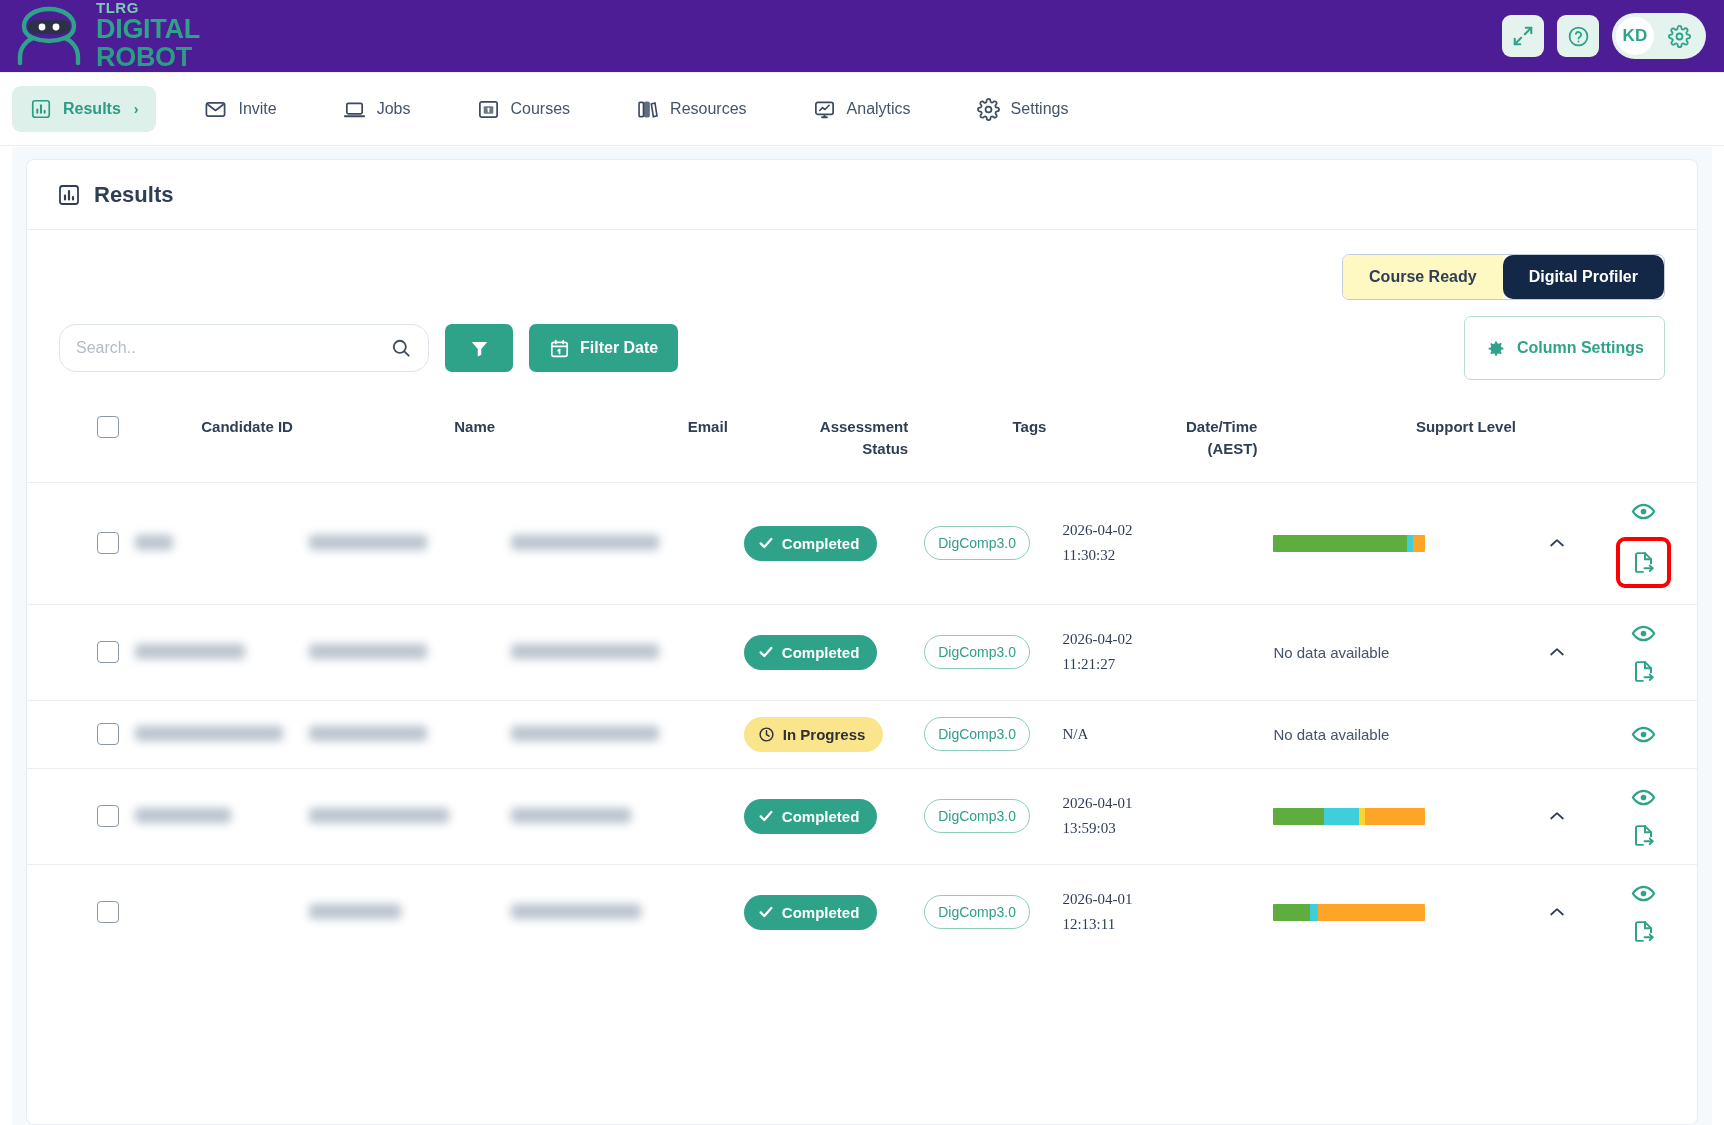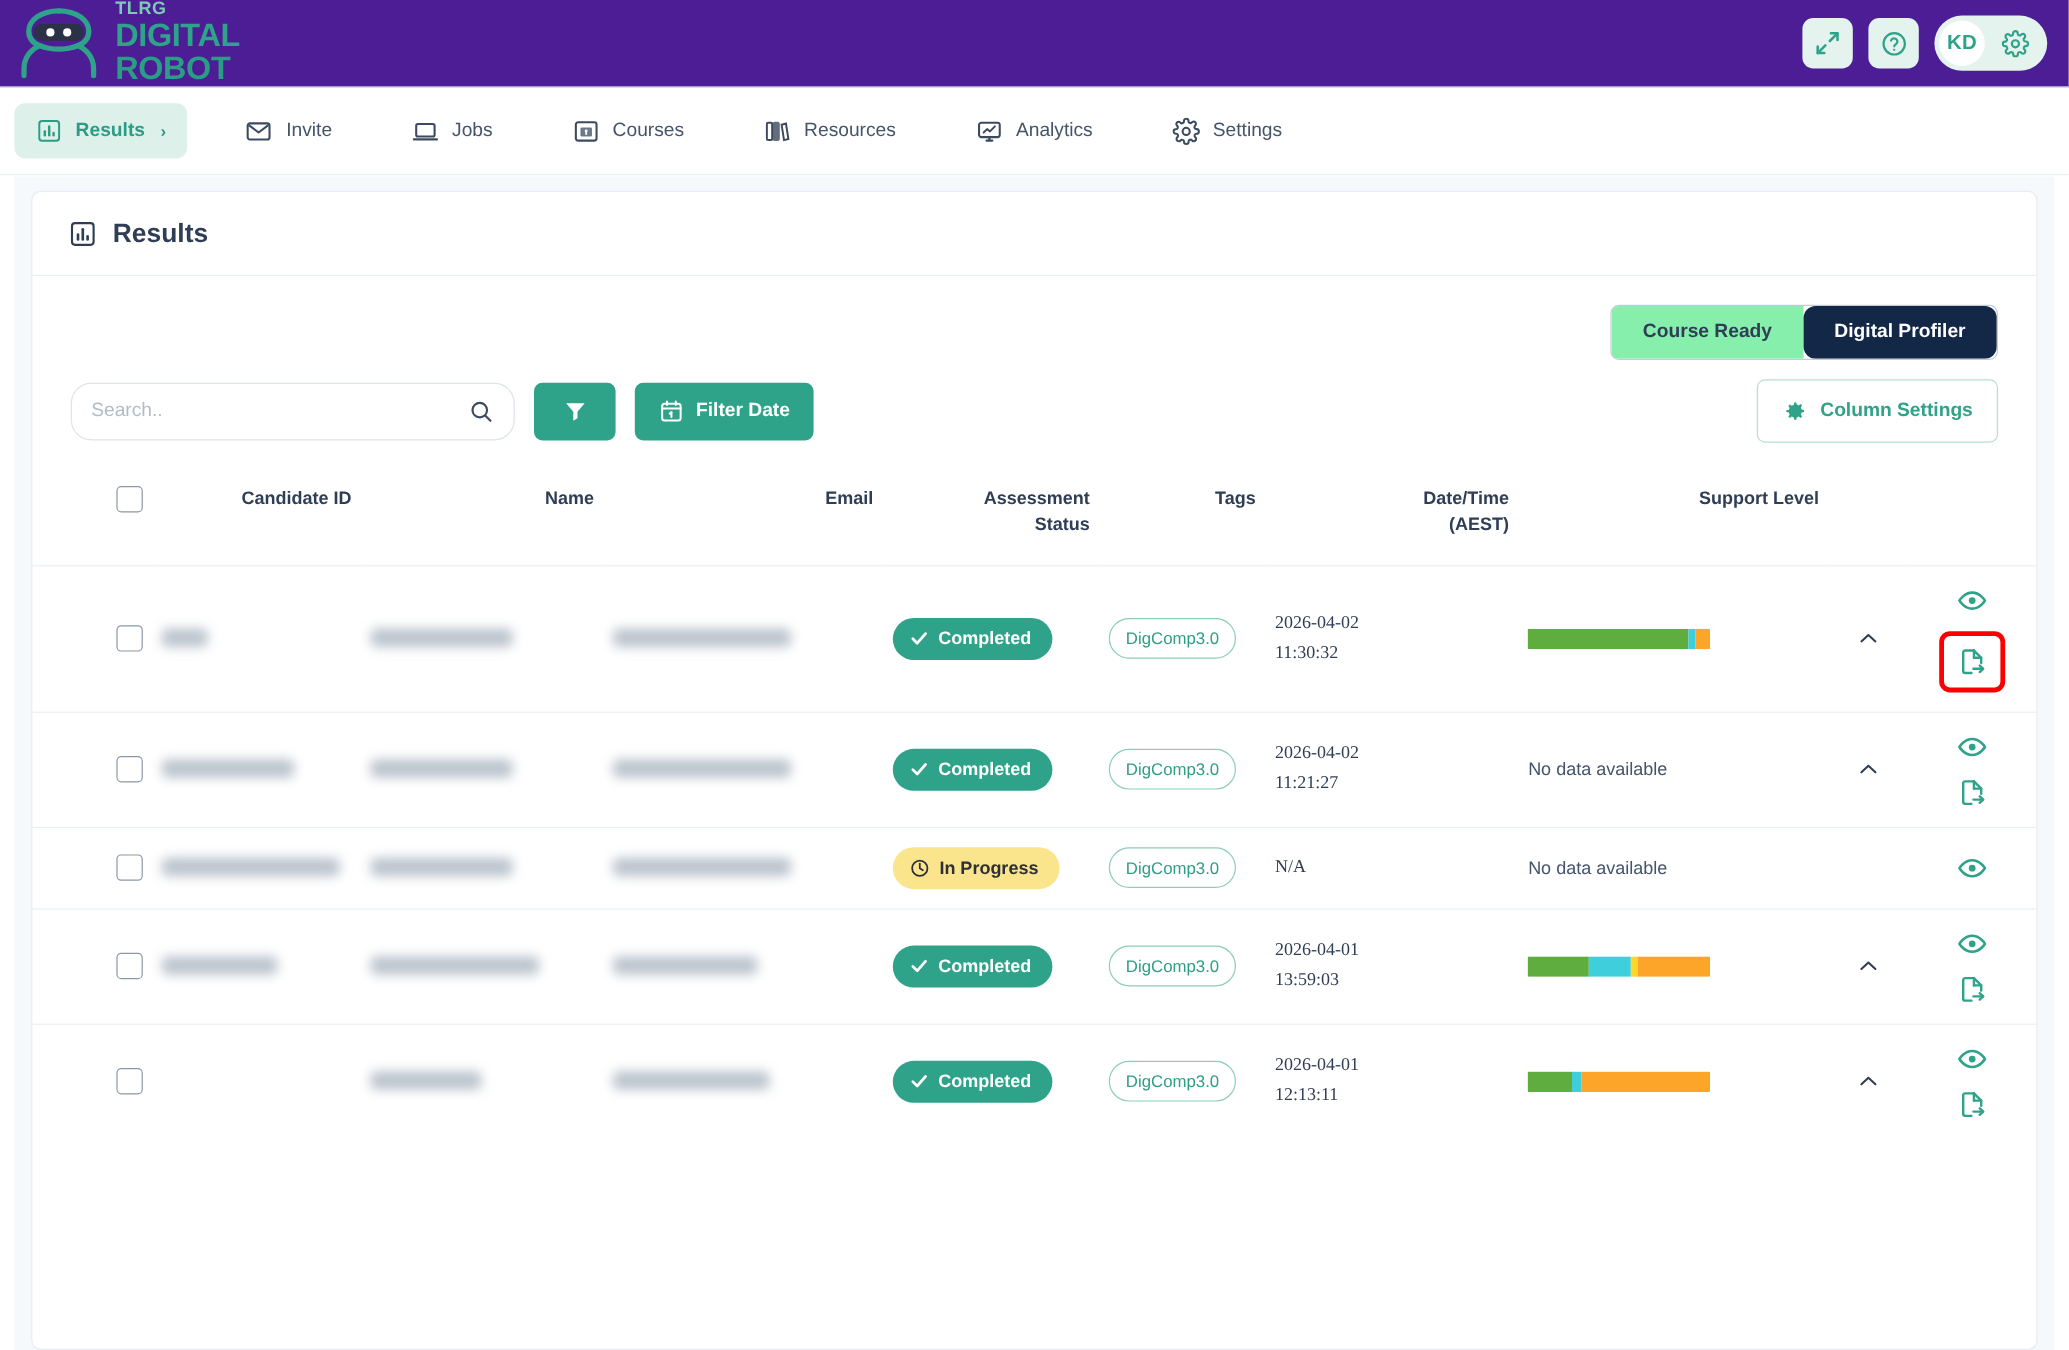--- a/index.html
+++ b/index.html
@@ -98,21 +98,21 @@
   .toggle-row {
     display: flex; justify-content: flex-end;
     padding: 24px 32px 0 32px;
   }
   .seg {
     display: flex; border-radius: 7px; overflow: hidden;
     border: 1px solid #c3ccd8;
   }
   .seg-btn {
     padding: 13px 26px; font-size: 16px; font-weight: bold;
-    cursor: pointer; background: #86efac; color: #2f3e55;
+    cursor: pointer; background: #fef9c3; color: #2f3e55;
     white-space: nowrap;
   }
   .seg-btn.on { background: #132846; color: #ffffff; border-radius: 10px; }
 
   .tools {
     display: flex; align-items: center; justify-content: space-between;
     padding: 16px 32px 0 32px;
   }
   .tools-left { display: flex; align-items: center; gap: 16px; }
   .search-box {
@@ -128,21 +128,21 @@
   .btn-green {
     background: #2fa38a; color: #ffffff; border: none; border-radius: 7px;
     height: 48px; display: flex; align-items: center; justify-content: center;
     gap: 10px; font-size: 16px; font-weight: bold; cursor: pointer;
     font-family: "Liberation Sans", sans-serif;
   }
   .btn-funnel { width: 68px; }
   .btn-date { padding: 0 20px; }
   .btn-outline {
     background: #ffffff; border: 1px solid #b6ded3; border-radius: 7px;
-    height: 53px; padding: 0 20px; display: flex; align-items: center; gap: 11px;
+    height: 64px; padding: 0 20px; display: flex; align-items: center; gap: 11px;
     font-size: 16px; font-weight: bold; color: #2fa38a; cursor: pointer;
     font-family: "Liberation Sans", sans-serif;
   }
 
   
   table.results { width: 100%; border-collapse: collapse; margin-top: 22px; }
   table.results th {
     text-align: right; font-size: 15px; font-weight: bold; color: #2f3e55;
     padding: 14px 8px 22px 8px; vertical-align: top; line-height: 1.45;
   }

